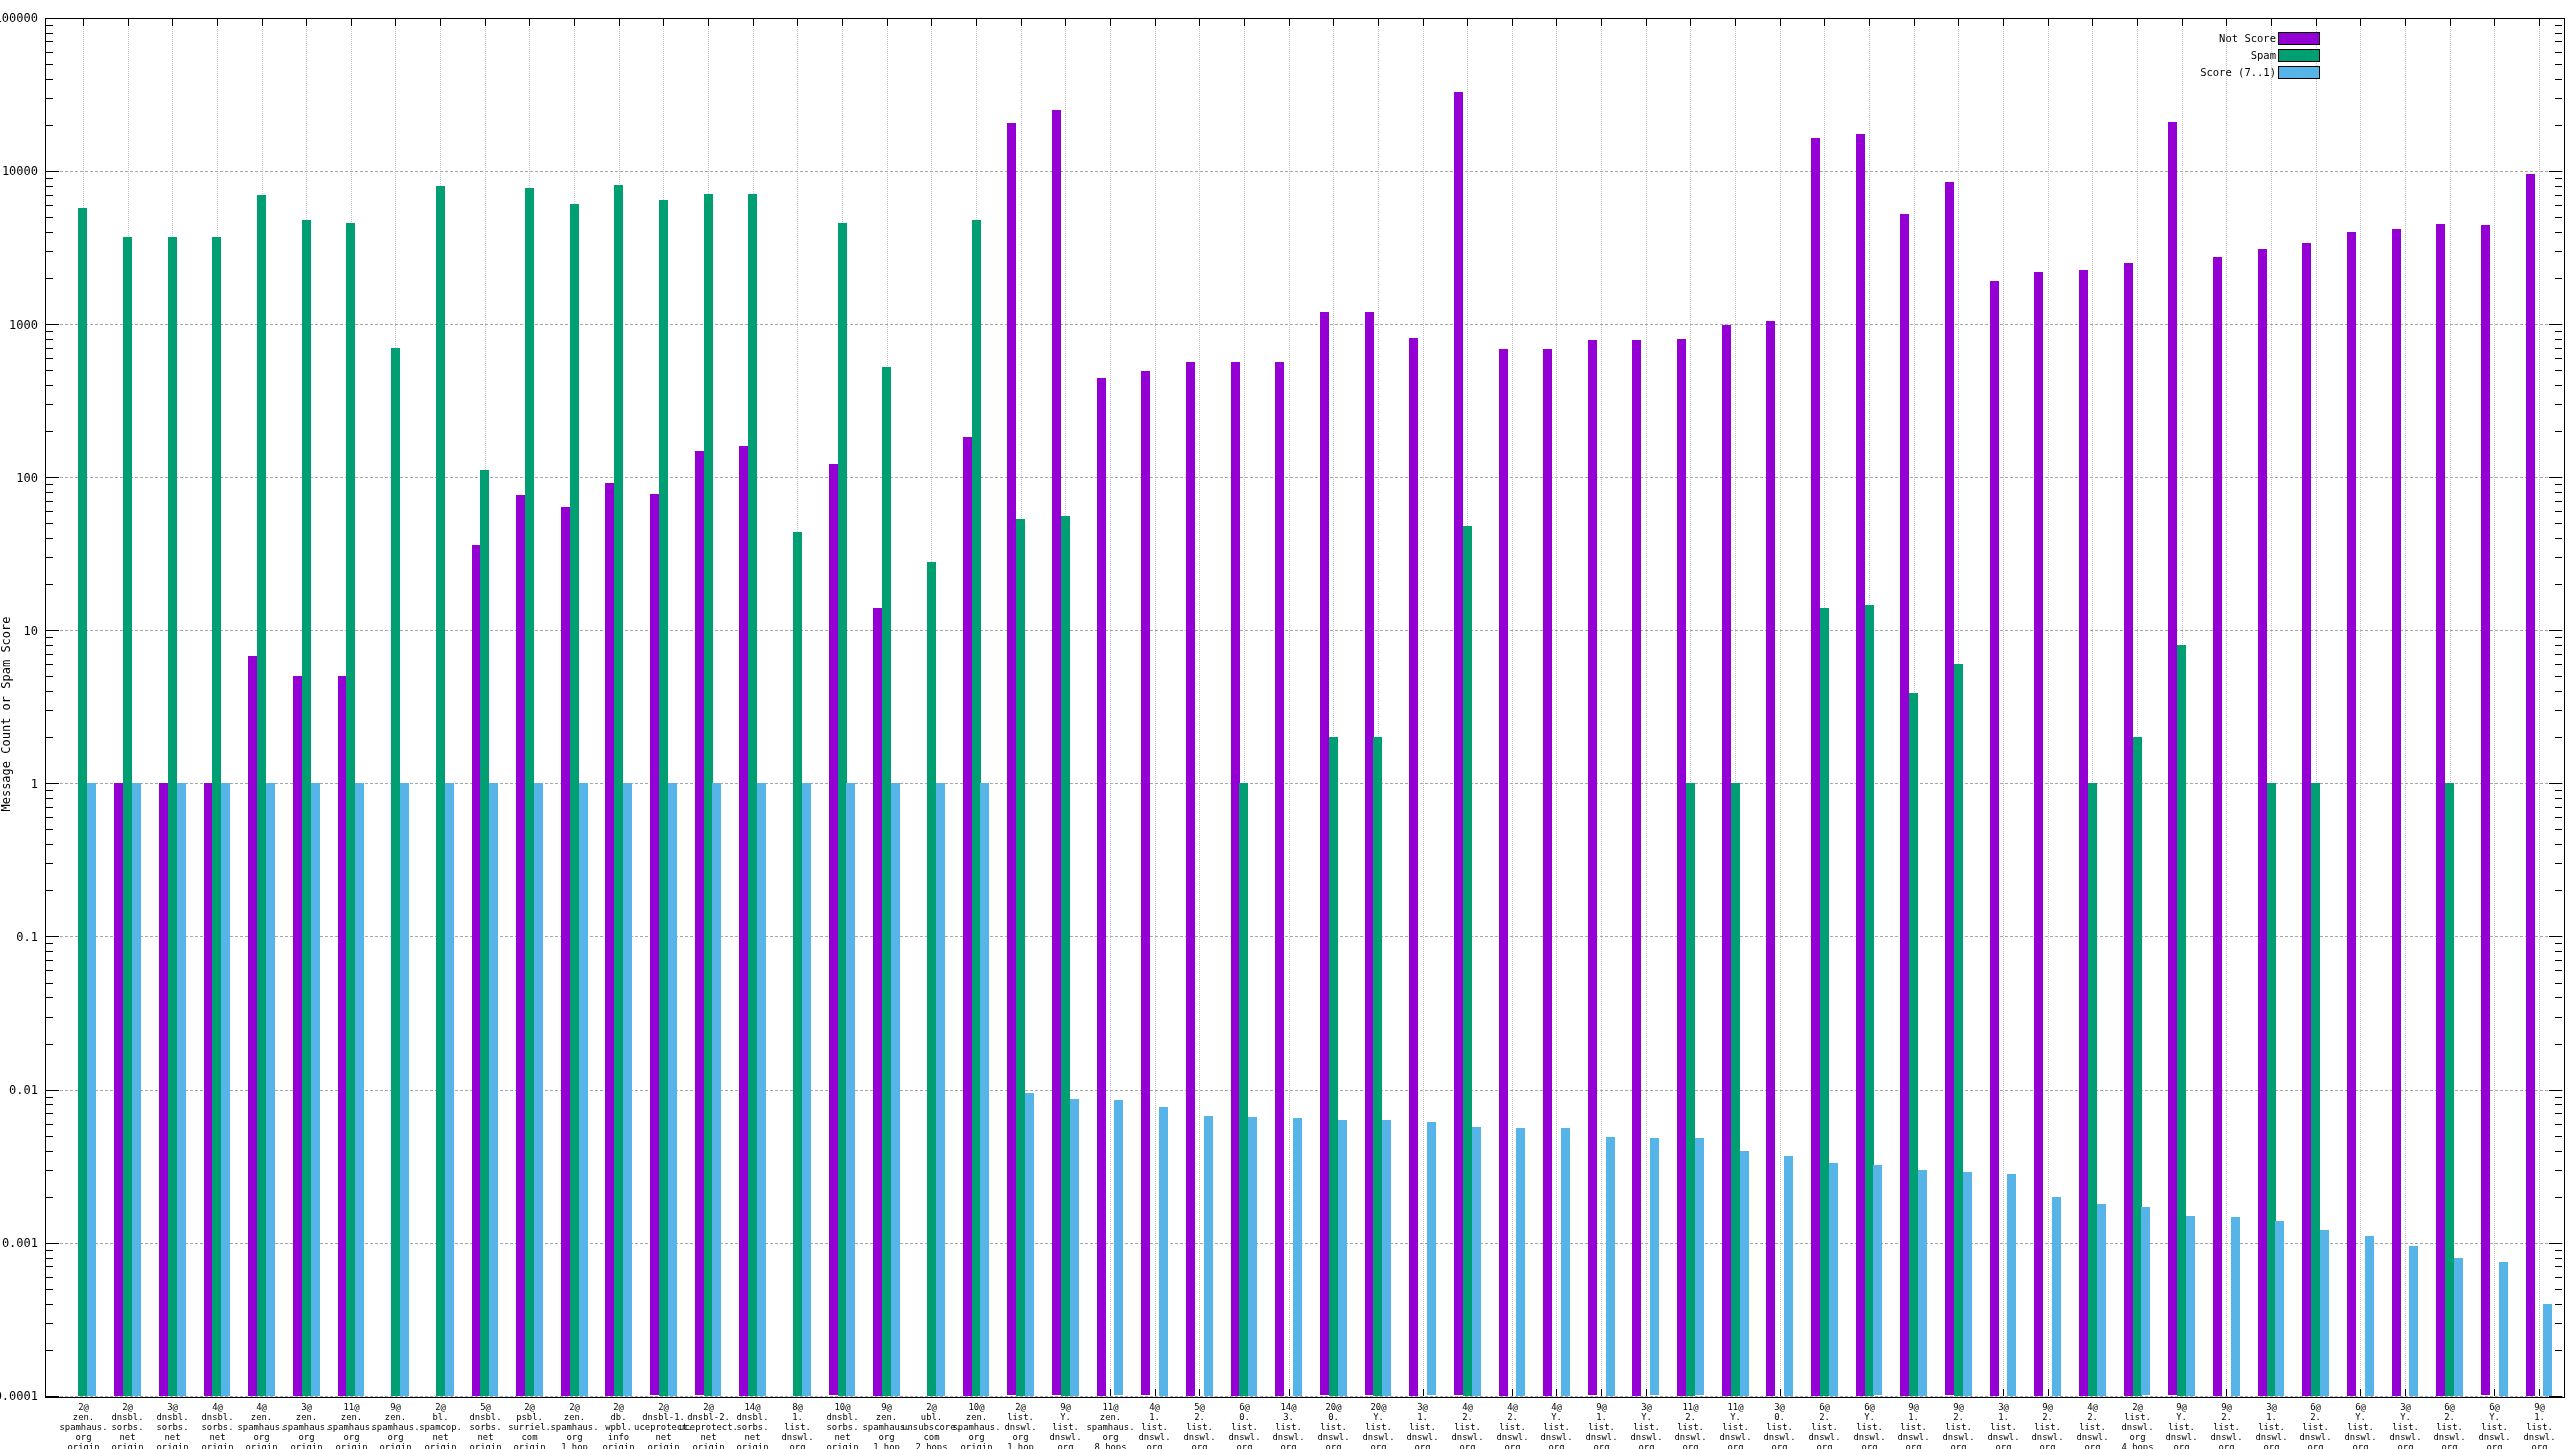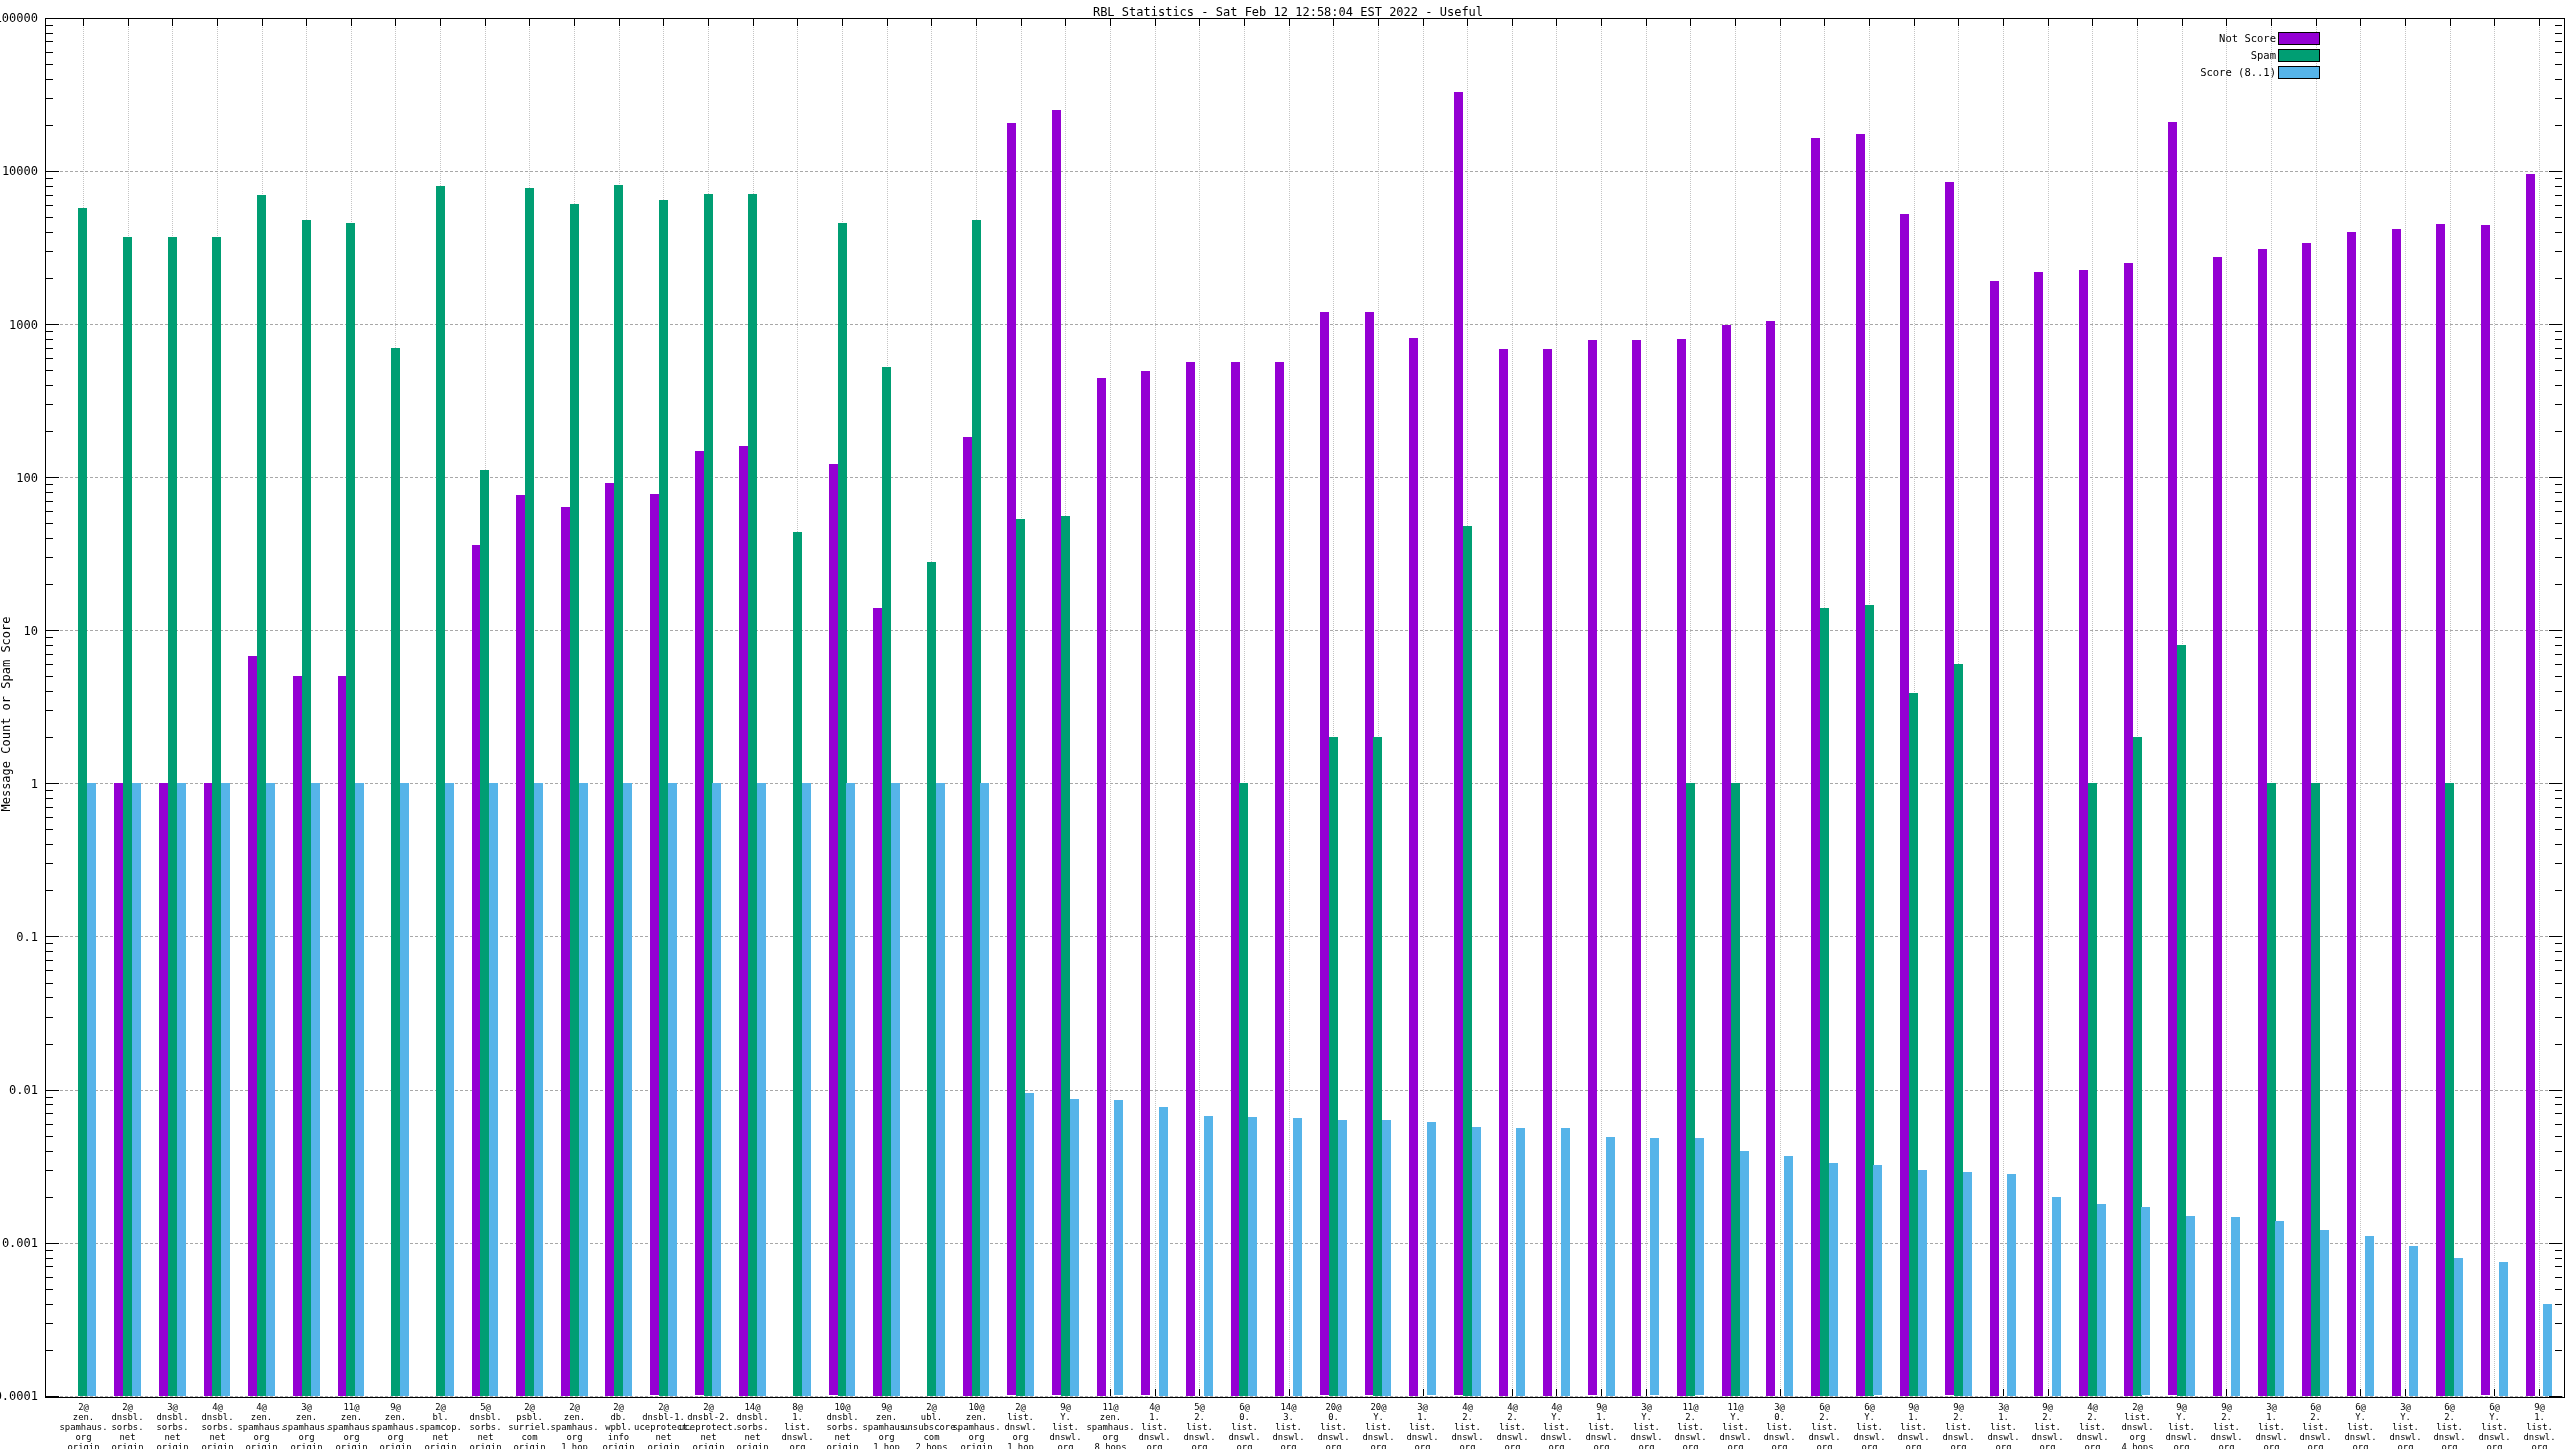--- a/index.html
+++ b/index.html
@@ -22,21 +22,20 @@
   .legend{position:absolute;top:32px;left:2326px;width:242px;}
   .legend-row{position:absolute;height:12px;}
   .legend-text{position:absolute;right:50px;top:0;font-size:10.5px;white-space:nowrap;}
   .legend-swatch{position:absolute;right:6.4px;top:0;width:40px;height:11.3px;
                  border:0.8px solid #000;}
 </style>
 </head>
 <body>
 
 <div id="chart">
-  <div class="title">RBL Statistics - Sat Feb 12 12:58:04 EST 2022 - Useful</div>
   <div class="ylab">Message Count or Spam Score</div>
 
   <div id="plot">
       <div class="vgrid" style="left: 83px; top: 17.7px; height: 1378px;"></div>
       <div class="vgrid" style="left: 128px; top: 17.7px; height: 1378px;"></div>
       <div class="vgrid" style="left: 172px; top: 17.7px; height: 1378px;"></div>
       <div class="vgrid" style="left: 217px; top: 17.7px; height: 1378px;"></div>
       <div class="vgrid" style="left: 262px; top: 17.7px; height: 1378px;"></div>
       <div class="vgrid" style="left: 306px; top: 17.7px; height: 1378px;"></div>
       <div class="vgrid" style="left: 351px; top: 17.7px; height: 1378px;"></div>
@@ -849,18 +848,18 @@
   <div class="legend">
     <div class="legend-row" style="top:0">
       <span class="legend-text">Not Score</span>
       <span class="legend-swatch" style="background: rgb(148, 0, 211);"></span>
     </div>
     <div class="legend-row" style="top:17px">
       <span class="legend-text">Spam</span>
       <span class="legend-swatch" style="background: rgb(0, 158, 115);"></span>
     </div>
     <div class="legend-row" style="top:34px">
-      <span class="legend-text">Score (8..1)</span>
+      <span class="legend-text">Score (7..1)</span>
       <span class="legend-swatch" style="background: rgb(86, 180, 233);"></span>
     </div>
   </div>
 </div>
 
 
 </body></html>

